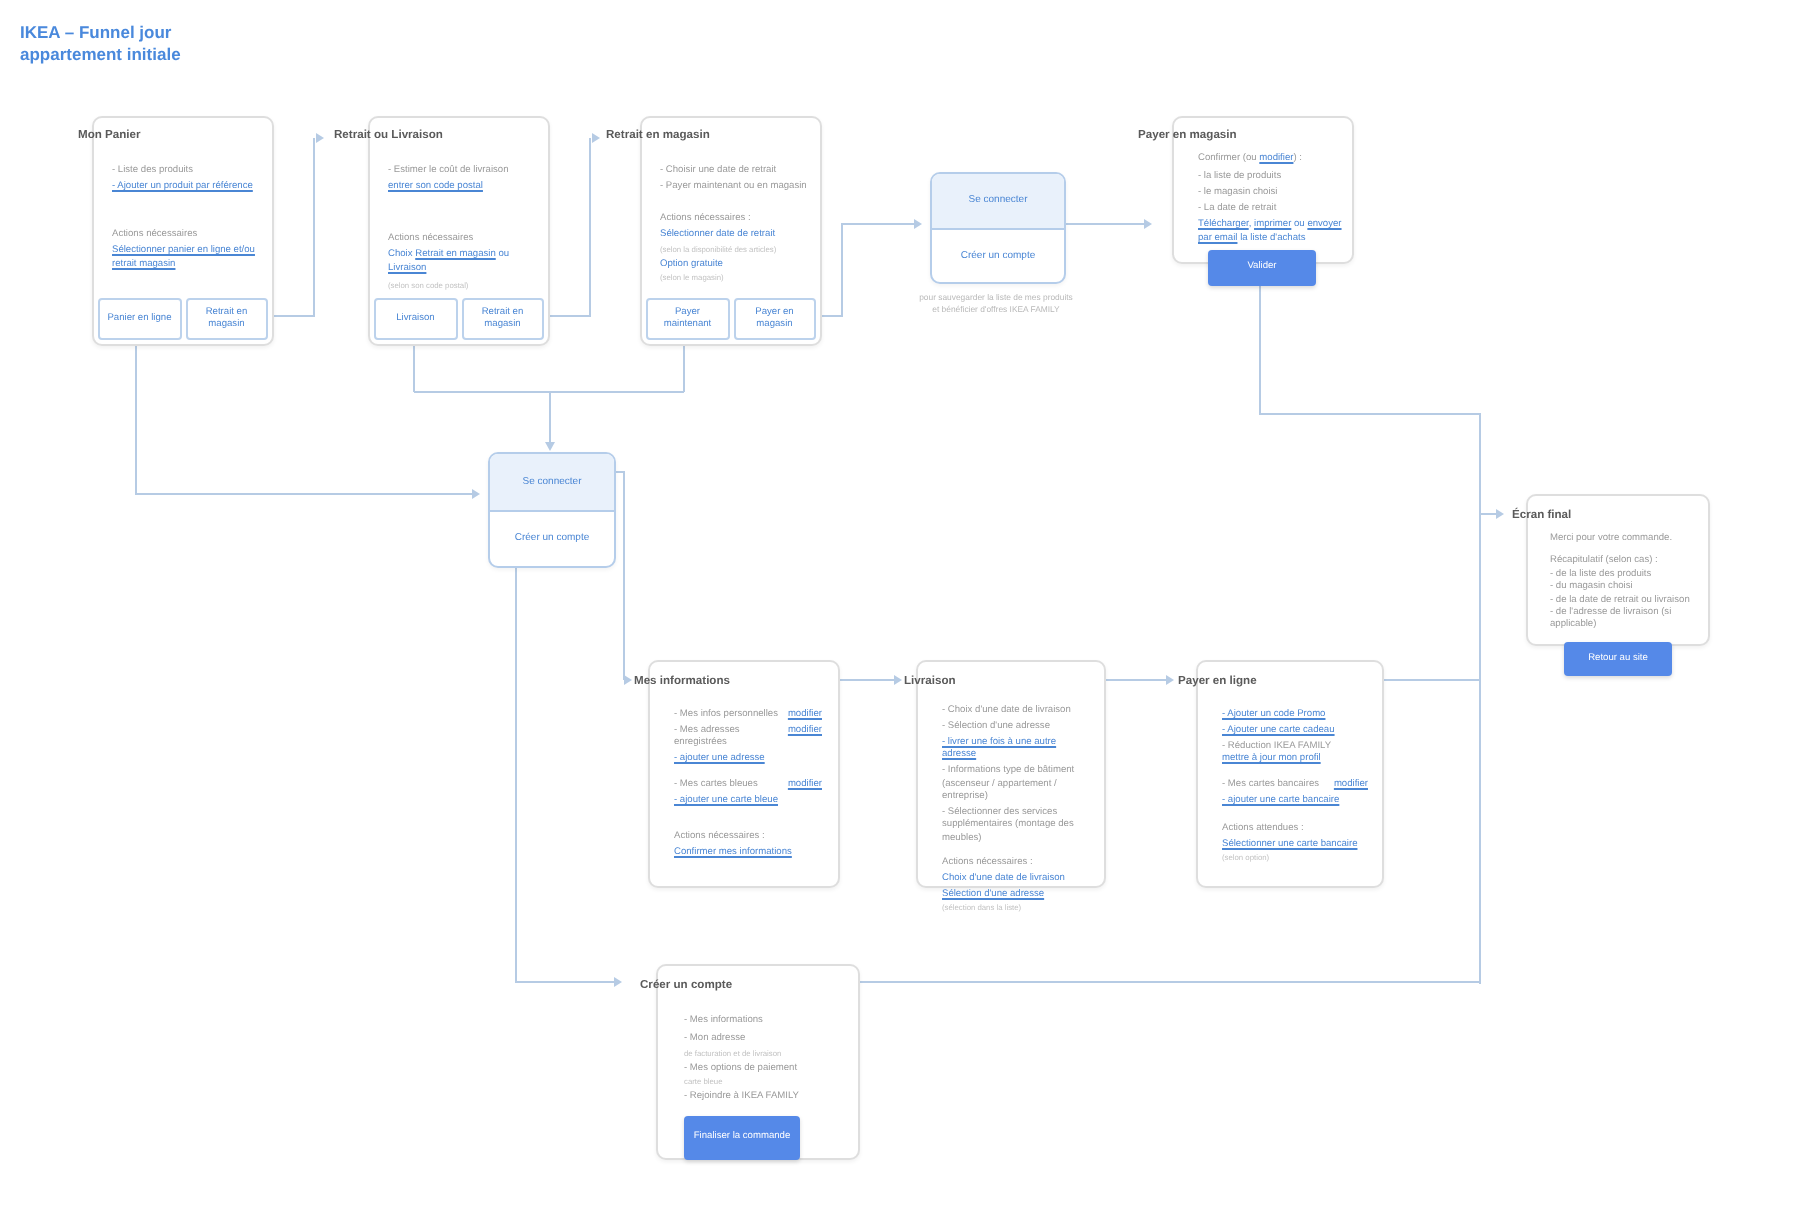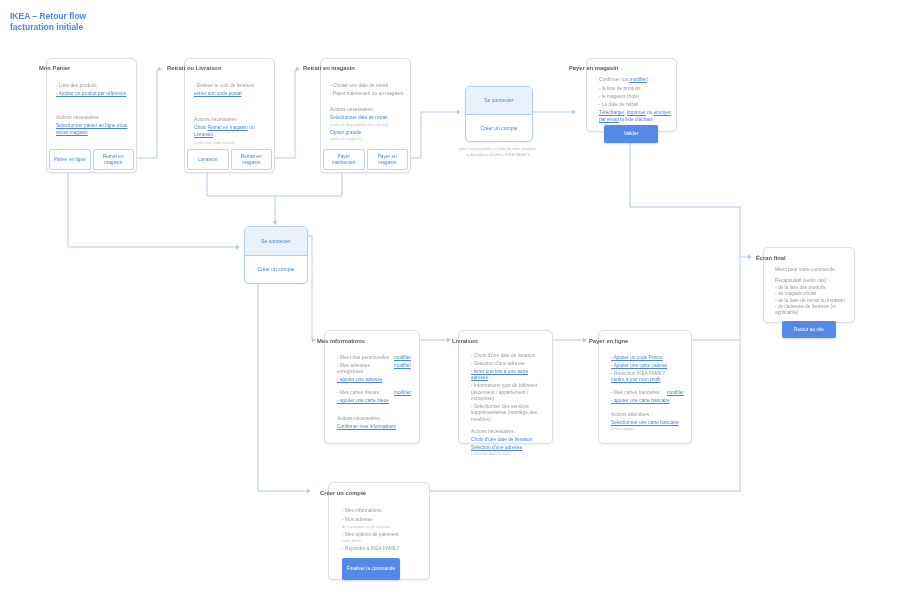--- a/index.html
+++ b/index.html
@@ -35,22 +35,22 @@
            line-height:5.6px;display:flex;align-items:center;justify-content:center;
            text-align:center;cursor:pointer;box-shadow:0 1px 2px rgba(0,0,0,.15);}
   .caption{position:absolute;font-size:4.2px;line-height:5.6px;color:#b9b9b9;text-align:center;}
 </style>
 </head>
 <body>
 
 <div id="canvas">
 
   <div class="page-title">
-    <div>IKEA – Retour flow</div>
-    <div>facturation initiale</div>
+    <div>IKEA – Funnel jour</div>
+    <div>appartement initiale</div>
   </div>
 
   <svg class="connectors" width="900" height="614" viewBox="0 0 900 614">
     <g stroke="#b6cbe4" stroke-width="1" fill="none">
       <path d="M135 158 H157 V69"></path>
       <path d="M273 158 H295 V69"></path>
       <path d="M409 158 H421 V112 H457"></path>
       <path d="M531 112 H572"></path>
       <path d="M68 171 V247 H236"></path>
       <path d="M207 171 V196 M342 171 V196 M207 196 H342 M275 196 V221"></path>

